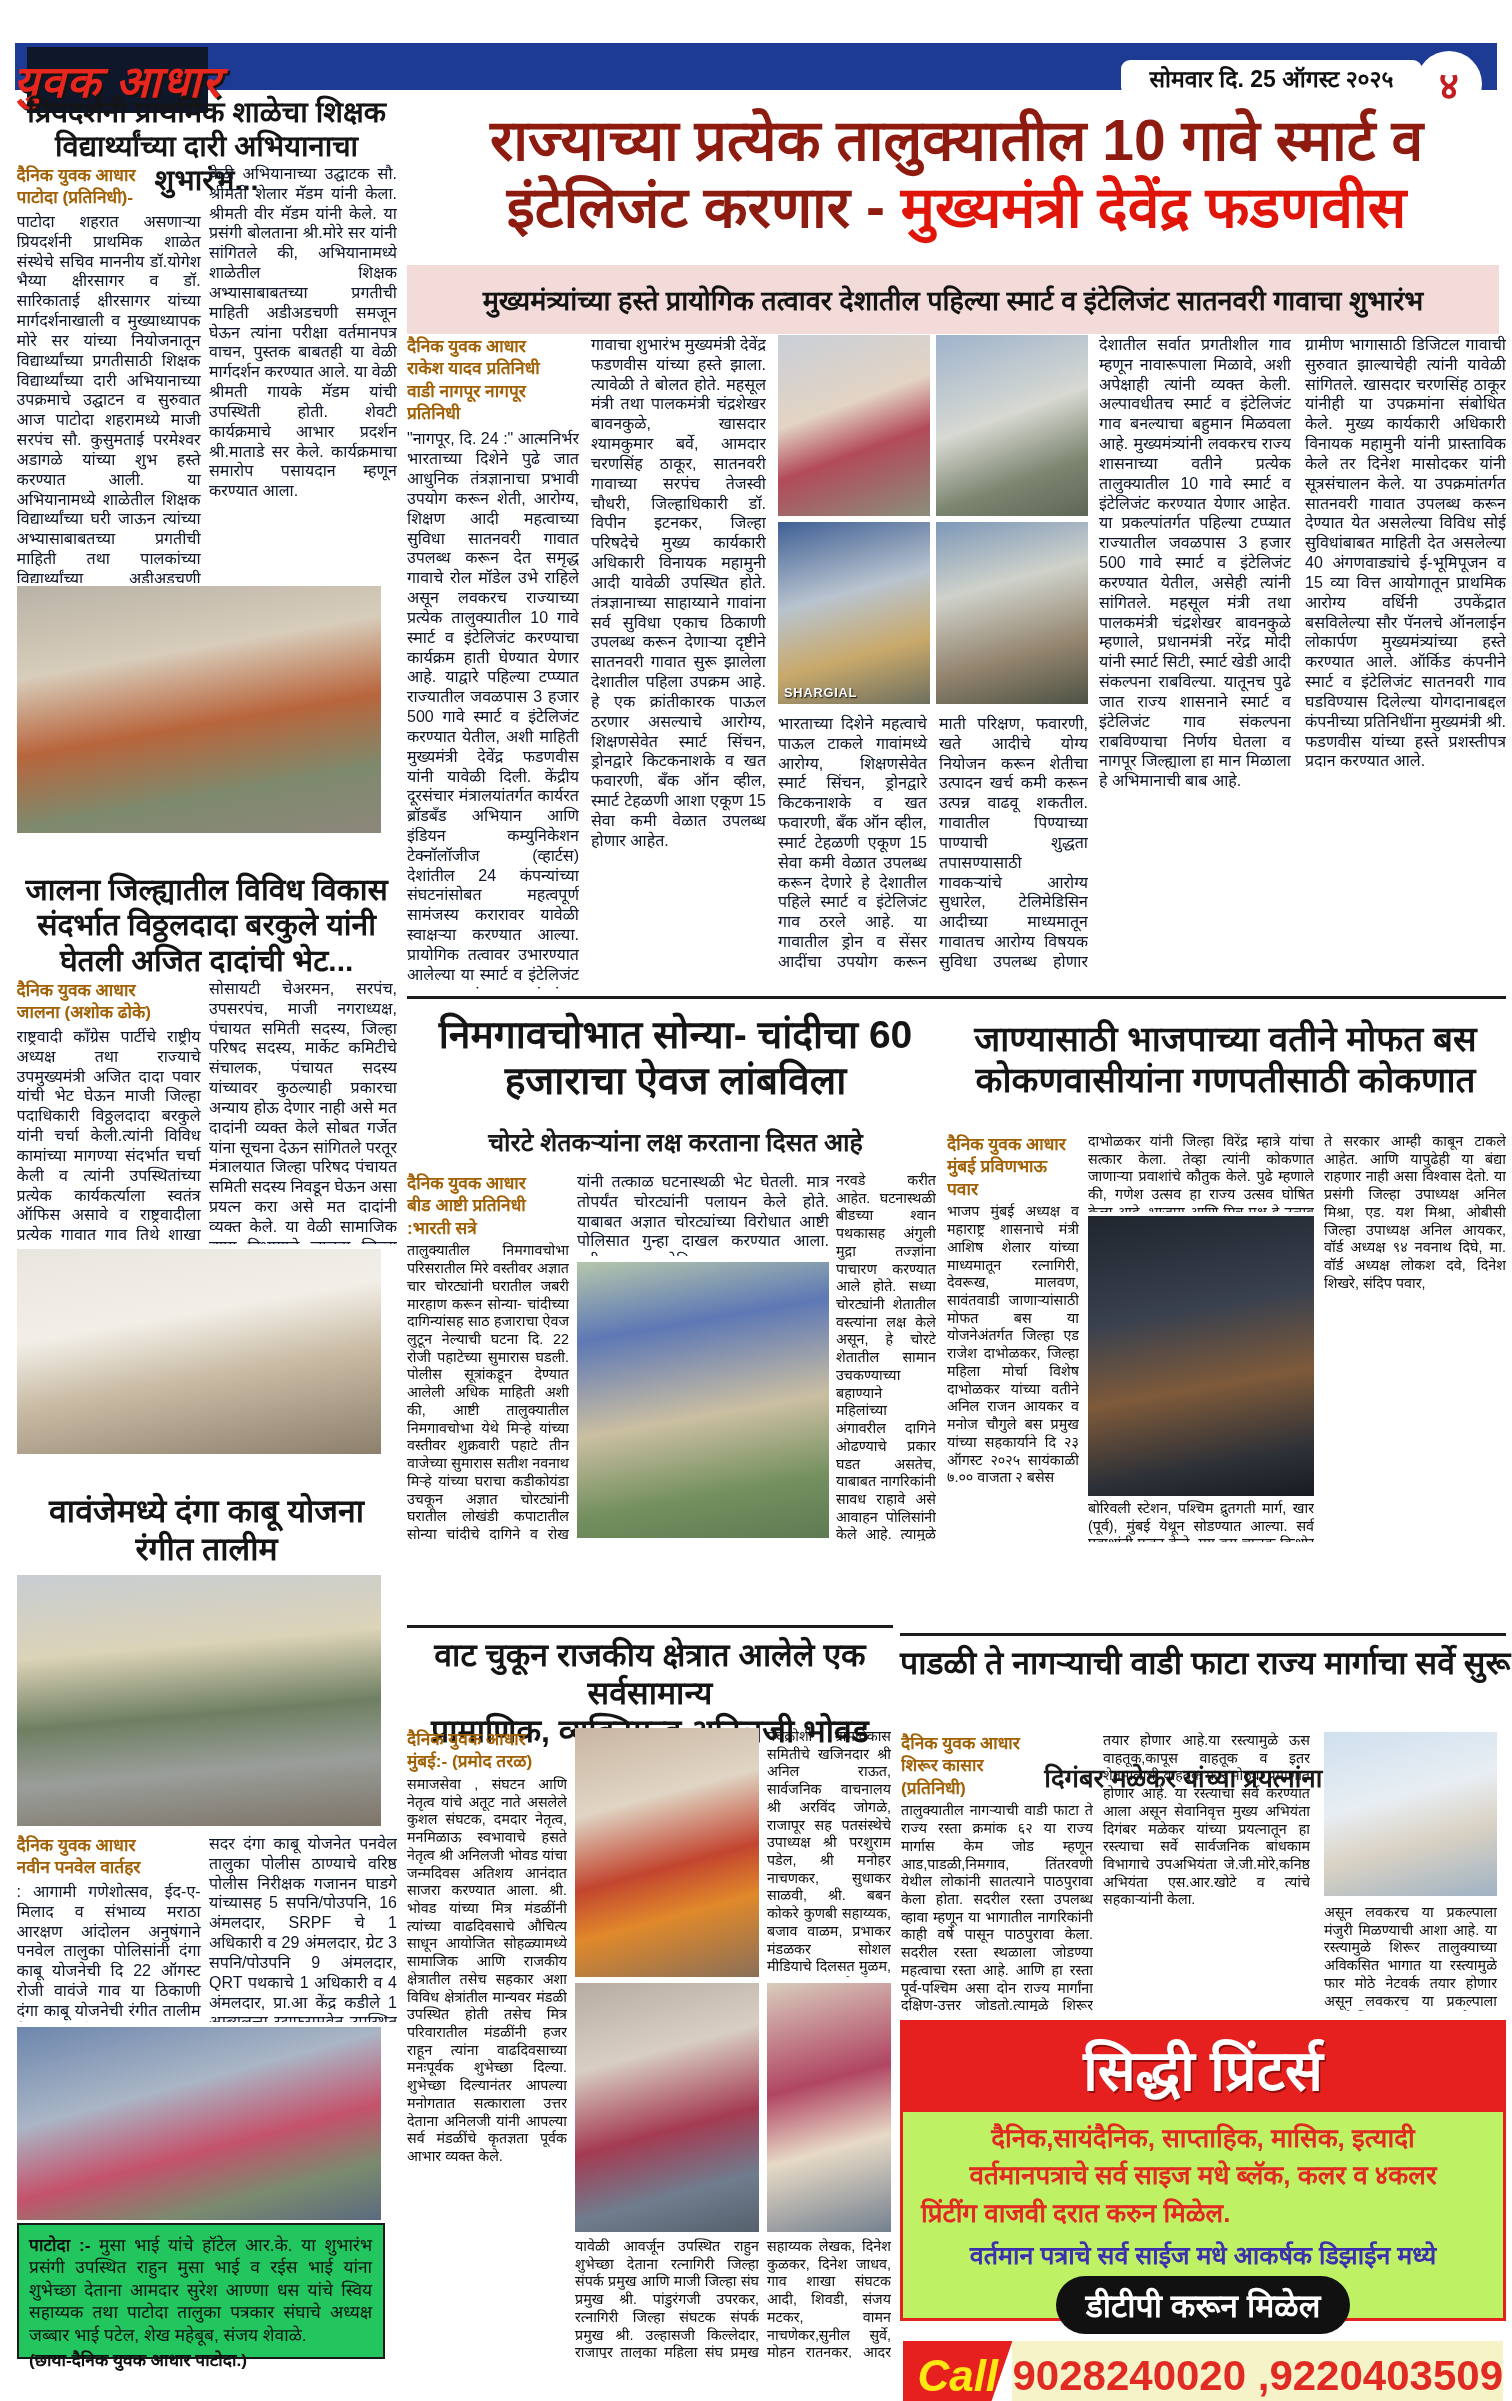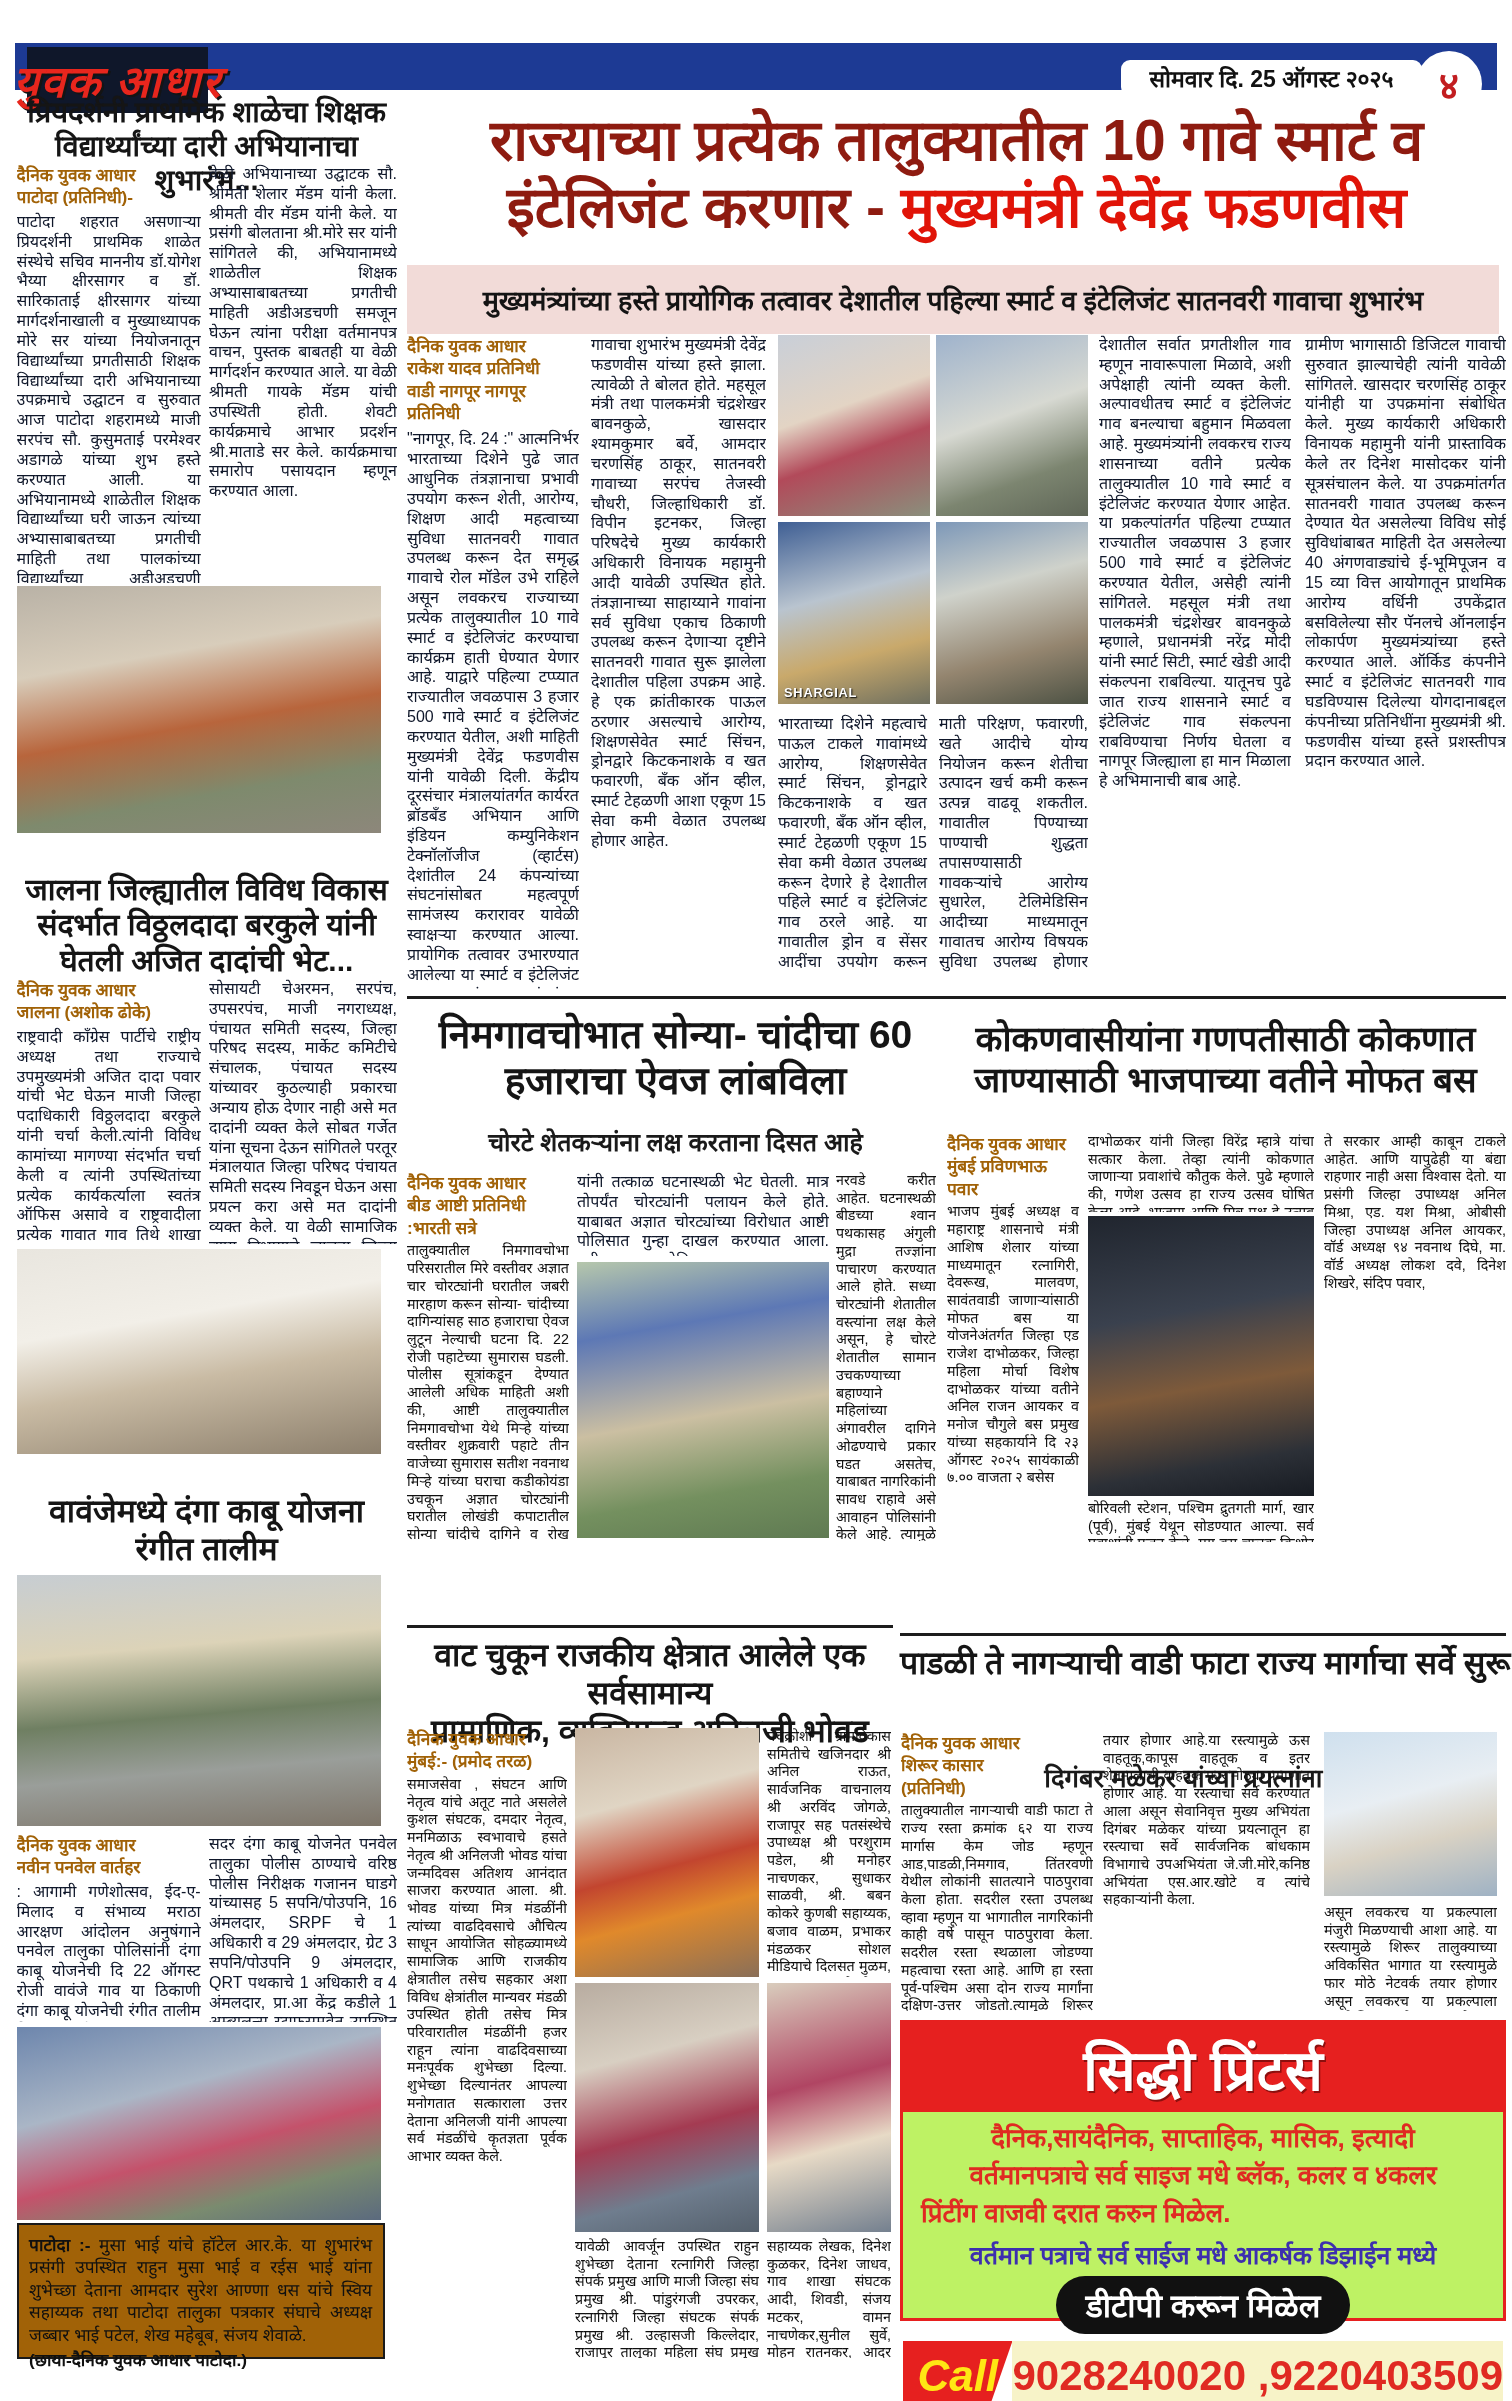--- a/index.html
+++ b/index.html
@@ -26,21 +26,21 @@
   .bt{font-size:16px;line-height:1.24;color:#0f172a;text-align:justify;overflow:hidden;}
   .bts{font-size:14.3px;line-height:1.24;color:#101010;text-align:justify;overflow:hidden;}
   .by{font-weight:bold;font-size:17.3px;line-height:1.3;color:#a16207;}
   .two-col{column-count:2;column-gap:12px;}
   
   .ph{overflow:hidden;}
   .wm{position:absolute;left:6px;bottom:4.5px;color:#ffffff;font-size:12.8px;font-weight:bold;
       letter-spacing:0.8px;text-shadow:0.8px 0.8px 1.5px #000;}
   .hr{background:#1c1c1c;}
   
-  .capbox{border:2.3px solid #1a1a1a;background:#a16207;padding:9px 10.5px;font-size:17.3px;line-height:1.3;
+  .capbox{border:2.3px solid #1a1a1a;background:#22c55e;padding:9px 10.5px;font-size:17.3px;line-height:1.3;
           color:#101010;text-align:justify;}
   .capbox b{font-weight:bold;}
   .capcredit{display:block;text-align:left;font-weight:bold;margin-top:3px;}
   
   .ad{border:3px solid #e6201f;background:#bef264;}
   .adhead{background:#e6201f;display:flex;align-items:center;justify-content:center;}
   .adtitle{color:#ffffff;font-weight:900;font-size:56px;text-shadow:1.5px 1.5px 0 #8d0f0e;white-space:nowrap;}
   .adred{color:#e02a22;font-weight:bold;font-size:26px;line-height:1.45;text-align:center;padding:7.5px 13.6px 0 13.6px;}
   .adpurple{color:#3d2fae;font-weight:bold;font-size:25px;text-align:center;padding:4.5px 7.5px;}
   .adbadge{background:#111111;color:#ffffff;font-weight:bold;font-size:32px;border-radius:33px;
@@ -142,22 +142,22 @@
   <div class="abs" style="left:407px;top:1172px;width:162px;height:369px;overflow:hidden;">
     <div class="by">दैनिक युवक आधार</div>
     <div class="by" style="margin-bottom:3px;">बीड आष्टी प्रतिनिधी :भारती सत्रे</div>
     <div class="bts">तालुक्यातील निमगावचोभा परिसरातील मिरे वस्तीवर अज्ञात चार चोरट्यांनी घरातील जबरी मारहाण करून सोन्या- चांदीच्या दागिन्यांसह साठ हजाराचा ऐवज लुटून नेल्याची घटना दि. 22 रोजी पहाटेच्या सुमारास घडली. पोलीस सूत्रांकडून देण्यात आलेली अधिक माहिती अशी की, आष्टी तालुक्यातील निमगावचोभा येथे मिऱ्हे यांच्या वस्तीवर शुक्रवारी पहाटे तीन वाजेच्या सुमारास सतीश नवनाथ मिऱ्हे यांच्या घराचा कडीकोयंडा उचकून अज्ञात चोरट्यांनी घरातील लोखंडी कपाटातील सोन्या चांदीचे दागिने व रोख रक्कम असा ऐवज लुटून पलायन केल्याची घटना घडली. घरफोडी झाल्याची माहिती मिळताच सपोनि विजय नरवडे, पोकॉ भाऊसाहेब आहेर, नंदकिशोर सवाशे, अमोल नवले, सरकारी वाहनचालक प्रताप घोडके</div>
   </div>
   <div class="abs bt" style="left:577px;top:1172px;width:252px;height:84px;">यांनी तत्काळ घटनास्थळी भेट घेतली. मात्र तोपर्यंत चोरट्यांनी पलायन केले होते. याबाबत अज्ञात चोरट्यांच्या विरोधात आष्टी पोलिसात गुन्हा दाखल करण्यात आला. पुढील तपास सपोनि</div>
   <div class="abs ph" style="left:577px;top:1262px;width:252px;height:276px;background:linear-gradient(170deg,#b6c7ac 0%,#5d78b5 25%,#cbbfa2 55%,#74905f 80%,#5f7a52 100%);"></div>
   <div class="abs bts" style="left:836px;top:1172px;width:100px;height:369px;">नरवडे करीत आहेत. घटनास्थळी बीडच्या श्वान पथकासह अंगुली मुद्रा तज्ज्ञांना पाचारण करण्यात आले होते. सध्या चोरट्यांनी शेतातील वस्त्यांना लक्ष केले असून, हे चोरटे शेतातील सामान उचकण्याच्या बहाण्याने महिलांच्या अंगावरील दागिने ओढण्याचे प्रकार घडत असतेच, याबाबत नागरिकांनी सावध राहावे असे आवाहन पोलिसांनी केले आहे. त्यामुळे चोरटे शेतकऱ्यांना लक्ष करताना दिसत आहेत.</div>
 
   <div class="abs harts" style="left:945px;top:1018px;width:561px;font-size:35px;">
+    <div>जाण्यासाठी भाजपाच्या वतीने मोफत बस</div>
     <div>कोकणवासीयांना गणपतीसाठी कोकणात</div>
-    <div>जाण्यासाठी भाजपाच्या वतीने मोफत बस</div>
   </div>
   <div class="abs" style="left:947px;top:1133px;width:132px;height:410px;overflow:hidden;">
     <div class="by">दैनिक युवक आधार</div>
     <div class="by" style="margin-bottom:3px;">मुंबई प्रविणभाऊ पवार</div>
     <div class="bts">भाजप मुंबई अध्यक्ष व महाराष्ट्र शासनाचे मंत्री आशिष शेलार यांच्या माध्यमातून रत्नागिरी, देवरूख, मालवण, सावंतवाडी जाणाऱ्यांसाठी मोफत बस या योजनेअंतर्गत जिल्हा एड राजेश दाभोळकर, जिल्हा महिला मोर्चा विशेष दाभोळकर यांच्या वतीने अनिल राजन आयकर व मनोज चौगुले बस प्रमुख यांच्या सहकार्याने दि २३ ऑगस्ट २०२५ सायंकाळी ७.०० वाजता २ बसेस</div>
   </div>
   <div class="abs bts" style="left:1088px;top:1133px;width:226px;height:79px;">दाभोळकर यांनी जिल्हा विरेंद्र म्हात्रे यांचा सत्कार केला. तेव्हा त्यांनी कोकणात जाणाऱ्या प्रवाशांचे कौतुक केले. पुढे म्हणाले की, गणेश उत्सव हा राज्य उत्सव घोषित केला आहे. भाजपा आणि मित्र पक्ष हे उत्सव प्रेमी पक्ष आहे. कोणत्याही प्रवाशाला आम्ही बंदी ठरणार नाही, आणि जाणूनही देणार नाही. जेव्हढा जेव्हढा बंद होणारा</div>
   <div class="abs ph" style="left:1088px;top:1216px;width:226px;height:280px;background:linear-gradient(170deg,#20252e 0%,#3a414e 35%,#7e5a3a 60%,#2c3037 85%,#171b22 100%);"></div>
   <div class="abs bts" style="left:1088px;top:1500px;width:226px;height:42px;">बोरिवली स्टेशन, पश्चिम द्रुतगती मार्ग, खार (पूर्व), मुंबई येथून सोडण्यात आल्या. सर्व प्रवाशांनी पुजन केले. मग बस चालक किशोर कुमरे आणि वाहक सुभाष मोरे यांचा शाल, श्रीफळ व पुष्पगुच्छ देवून सन्मानित केले. तर जिल्हा उपाध्यक्ष राजेश</div>
   <div class="abs bts" style="left:1324px;top:1133px;width:182px;height:410px;">ते सरकार आम्ही काबून टाकले आहेत. आणि यापुढेही या बंद्या राहणार नाही असा विश्वास देतो. या प्रसंगी जिल्हा उपाध्यक्ष अनिल मिश्रा, एड. यश मिश्रा, ओबीसी जिल्हा उपाध्यक्ष अनिल आयकर, वॉर्ड अध्यक्ष ९४ नवनाथ दिघे, मा. वॉर्ड अध्यक्ष लोकश दवे, दिनेश शिखरे, संदिप पवार,</div>

